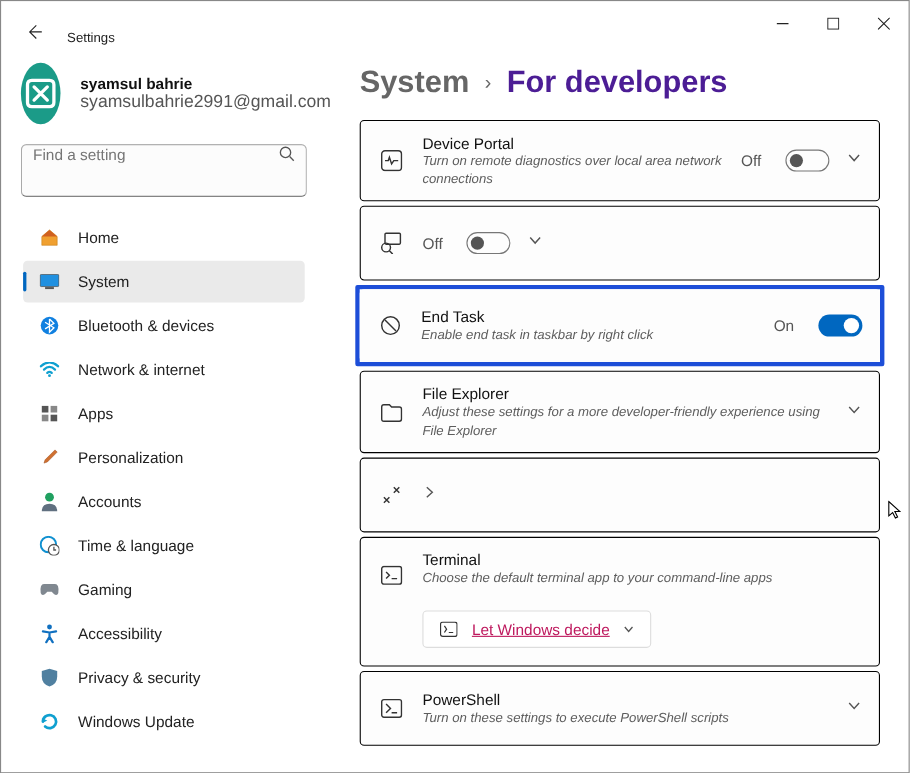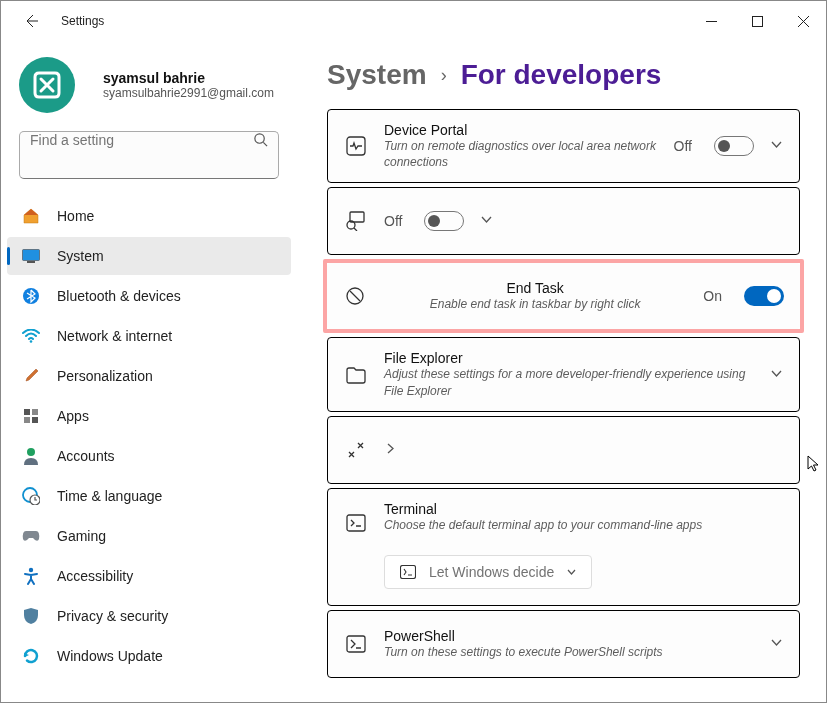--- a/index.html
+++ b/index.html
@@ -1,69 +1,69 @@
 <!DOCTYPE html>
 <html><head>
 <meta charset="utf-8">
 <style>
 * { box-sizing: border-box; margin: 0; padding: 0; font-family: "Segoe UI", sans-serif; }
 body { background: #fff; width: 827px; height: 703px; overflow: hidden; border: 1px solid #888; position: relative; }
 
-.titlebar { display: flex; align-items: center; height: 40px; padding: 0 0 0 18px; }
+.titlebar { display: flex; align-items: flex-end; height: 40px; padding: 0 0 0 18px; }
 .back-btn { width: 24px; height: 24px; display: flex; align-items: center; justify-content: center; color: #222; font-size: 16px; }
 .titlebar-title { font-size: 12px; color: #222; margin-left: 18px; }
 .win-controls { margin-left: auto; display: flex; }
 .win-btn { width: 46px; height: 40px; display: flex; align-items: center; justify-content: center; color: #222; }
 
 .container { display: flex; height: calc(100% - 40px); }
 
 .sidebar { width: 300px; flex-shrink: 0; padding: 0 4px 0 0; overflow-y: auto; }
-.profile { display: flex; align-items: center; padding: 16px 18px 18px 18px; gap: 28px; }
+.profile { display: flex; align-items: center; padding: 16px 18px 18px 18px; gap: 18px; }
 .avatar { width: 56px; height: 56px; border-radius: 50%; background: #1b9b88; display: flex; align-items: center; justify-content: center; color: #fff; }
 .avatar svg { width: 36px; height: 36px; }
 .profile-name { font-size: 14px; font-weight: 600; color: #111; }
-.profile-email { font-size: 12px; color: #555; }
+.profile-email { font-size: 16px; color: #555; }
 
 .search-wrap { padding: 0 18px 14px 18px; }
 .search-box { display: flex; align-items: flex-start; border: 1px solid #aaa; border-bottom: 1.5px solid #777; border-radius: 5px; height: 48px; padding: 0 10px; background: #fcfcfc; }
 .search-input { flex: 1; border: none; outline: none; background: transparent; font-size: 14px; color: #555; }
 .search-icon { color: #555; }
 
-.nav { list-style: none; padding: 2px 2px; }
+.nav { list-style: none; padding: 2px 16px; }
 .nav-item { display: flex; align-items: center; gap: 16px; height: 38px; padding: 0 14px; border-radius: 4px; margin: 2px 4px; font-size: 14px; color: #222; position: relative; }
 .nav-item.selected { background: #eaeaea; }
 .nav-item.selected::before { content: ""; position: absolute; left: 0; top: 10px; bottom: 10px; width: 3px; background: #0067c0; border-radius: 2px; }
 .nav-icon { width: 20px; height: 20px; display: flex; align-items: center; justify-content: center; flex-shrink: 0; }
 
 .main { flex: 1; padding: 18px 26px 0 26px; overflow-y: auto; }
 .breadcrumb { display: flex; align-items: center; gap: 14px; margin-bottom: 18px; }
 .bc-part1 { font-size: 28px; color: #666; font-weight: 600; }
 .bc-chevron { font-size: 18px; color: #666; }
 .bc-part2 { font-size: 28px; color: #4c1d95; font-weight: 600; }
 
 .card { border: 1px solid #000000; border-radius: 4px; margin-bottom: 4px; background: #fdfdfd; }
 .card-row { display: flex; align-items: center; min-height: 66px; padding: 12px 16px 12px 16px; gap: 16px; }
 .card-icon { width: 24px; height: 24px; display: flex; align-items: center; justify-content: center; color: #333; flex-shrink: 0; }
 .card-text { flex: 1; min-width: 0; }
 .card-title { font-size: 14px; color: #111; }
 .card-desc { font-size: 12px; color: #5d5d5d; line-height: 1.35; font-style: italic; }
 .card-right { display: flex; align-items: center; gap: 22px; color: #555; font-size: 14px; }
 .chevron { color: #555; flex-shrink: 0; }
 
-.highlight { border: 4px solid #fca5a5; border-radius: 2px; margin: 4px -4px; text-align: center; }
+.highlight { border: 4px solid #1d4ed8; border-radius: 2px; margin: 4px -4px; }
 .highlight .card { border: none; margin: 0; }
 
 .toggle { width: 40px; height: 20px; border-radius: 10px; position: relative; }
 .toggle.off { border: 1px solid #777; background: #fdfdfd; }
 .toggle.off::after { content: ""; position: absolute; width: 12px; height: 12px; border-radius: 50%; background: #555; left: 3px; top: 3px; }
 .toggle.on { background: #0067c0; }
 .toggle.on::after { content: ""; position: absolute; width: 14px; height: 14px; border-radius: 50%; background: #fff; right: 3px; top: 3px; }
 
 .card-sub { padding: 0 16px 16px 56px; }
-.dropdown-btn { display: inline-flex; align-items: center; gap: 12px; border: 1px solid #ddd; background: #fff; border-radius: 4px; padding: 7px 14px; font-size: 14px; color: #737373; }
+.dropdown-btn { display: inline-flex; align-items: center; gap: 12px; border: 1px solid #ddd; background: #fff; border-radius: 4px; padding: 7px 14px; font-size: 14px; color: #be185d; text-decoration: underline; }
 .dd-icon { width: 18px; height: 18px; display: flex; align-items: center; justify-content: center; }
 
 .cursor { position: absolute; left: 806px; top: 454px; pointer-events: none; }
 </style>
 </head>
 <body>
 
 <div class="titlebar">
   <div class="back-btn">
     <svg width="16" height="16" viewBox="0 0 16 16">
@@ -148,36 +148,36 @@
         <span class="nav-icon">
             <svg width="18" height="14" viewBox="0 0 18 14">
               <path d="M1 4 Q9 -3 17 4 M4 7 Q9 2 14 7 M7 10 Q9 8 11 10" stroke="#10a0d0" stroke-width="2" fill="none" stroke-linecap="round"></path>
               <circle cx="9" cy="12.5" r="1.3" fill="#10a0d0"></circle>
             </svg>
           </span>
         <span>Network &amp; internet</span>
       </li>
       <li class="nav-item">
         <span class="nav-icon">
-            <svg width="18" height="18" viewBox="0 0 18 18">
-              <path d="M14 2 L16 4 L7 13 L4 14 L5 11 Z" fill="#d07030" stroke="#a05020" stroke-width="0.5"></path>
-            </svg>
-          </span>
-        <span>Personalization</span>
-      </li>
-      <li class="nav-item">
-        <span class="nav-icon">
             <svg width="16" height="16" viewBox="0 0 16 16">
               <rect x="1" y="1" width="6" height="6" fill="#555"></rect>
               <rect x="9" y="1" width="6" height="6" fill="#888"></rect>
               <rect x="1" y="9" width="6" height="6" fill="#888"></rect>
               <rect x="9" y="9" width="6" height="6" fill="#555"></rect>
             </svg>
           </span>
         <span>Apps</span>
+      </li>
+      <li class="nav-item">
+        <span class="nav-icon">
+            <svg width="18" height="18" viewBox="0 0 18 18">
+              <path d="M14 2 L16 4 L7 13 L4 14 L5 11 Z" fill="#d07030" stroke="#a05020" stroke-width="0.5"></path>
+            </svg>
+          </span>
+        <span>Personalization</span>
       </li>
       <li class="nav-item">
         <span class="nav-icon">
             <svg width="16" height="18" viewBox="0 0 16 18">
               <circle cx="8" cy="5" r="4" fill="#20a060"></circle>
               <path d="M1 18 Q1 11 8 11 Q15 11 15 18 Z" fill="#607080"></path>
             </svg>
           </span>
         <span>Accounts</span>
       </li>

